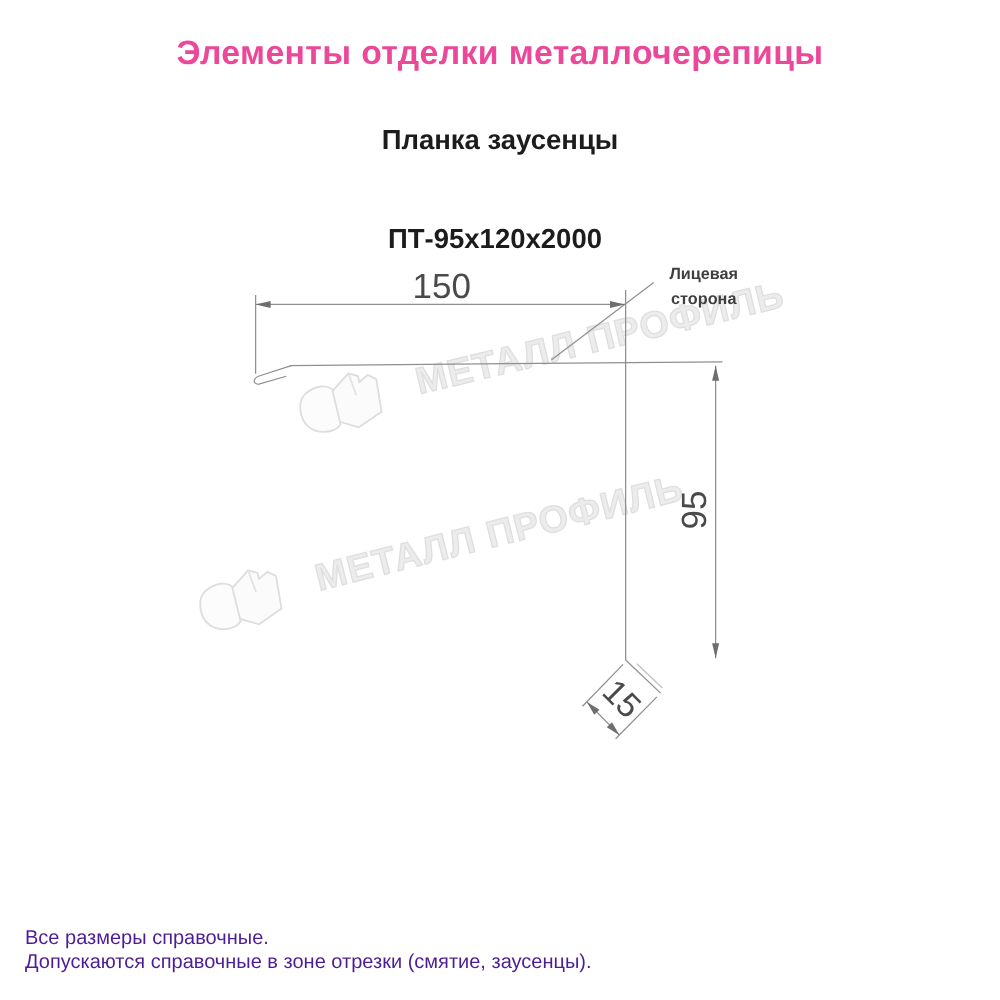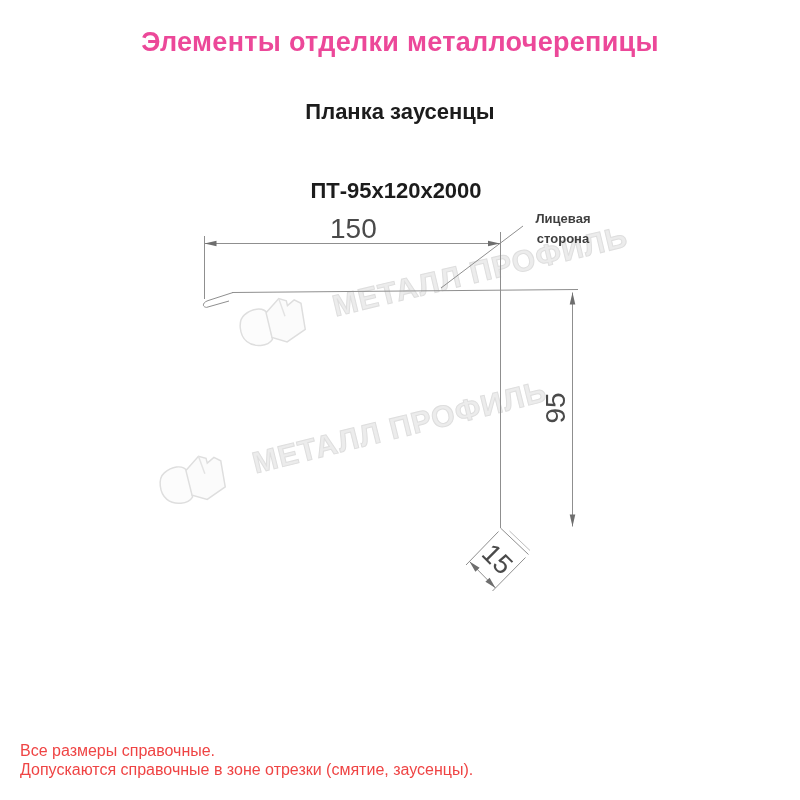--- a/index.html
+++ b/index.html
@@ -35,21 +35,21 @@
   
   .dim-text{font-size:28px;color:#4a4a4a;}
   #dim-120{left:330px;top:213px;width:60px;}
   #dim-95{left:532px;top:392px;width:48px;text-align:center;transform:rotate(-90deg);}
   #dim-15{left:475px;top:544px;width:44px;text-align:center;font-size:27px;transform:rotate(45deg);}
   #face-side-label{
     left:516px;top:209px;width:94px;text-align:center;
     font-size:13px;line-height:20px;color:#3f3f3f;font-weight:bold;
   }
   
-  .note{left:20px;font-size:16px;color:#ef4444;}
+  .note{left:20px;font-size:16px;color:#4c1d95;}
   #note-1{top:742px;}
   #note-2{top:761px;}
   svg{display:block;}
   #drawing{left:0;top:0;}
 </style>
 </head>
 <body>
 
 <div class="abs page-title">Элементы отделки металлочерепицы</div>
 <div class="abs product-name">Планка заусенцы</div>

